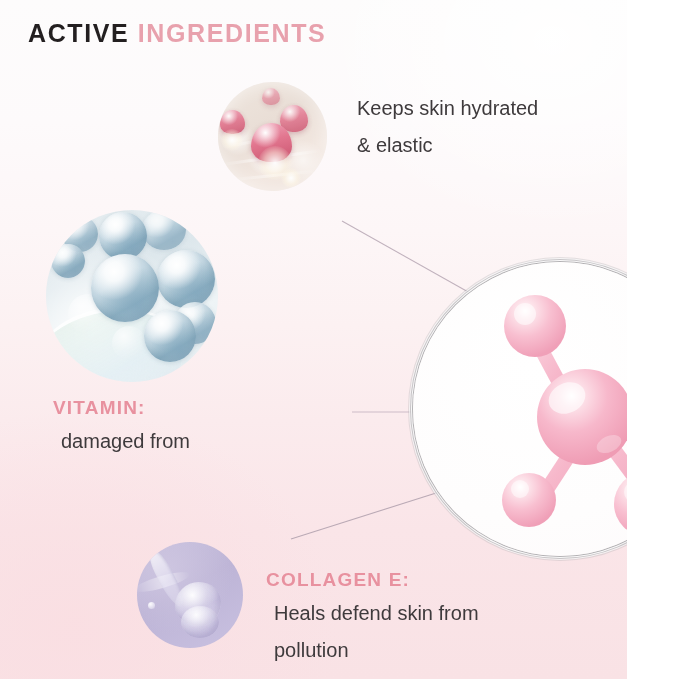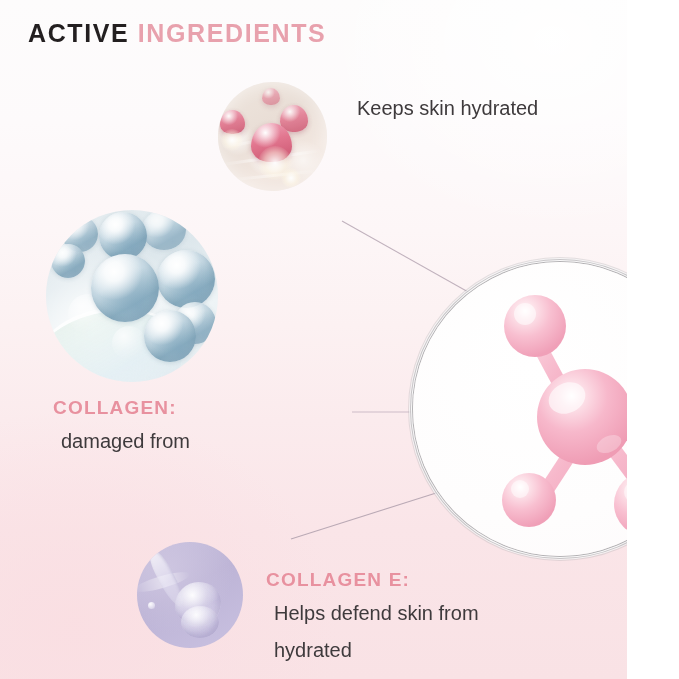--- a/index.html
+++ b/index.html
@@ -349,26 +349,27 @@
       <circle cx="222" cy="230" r="11" fill="#ffffff" opacity="0.5"></circle>
 
       <circle cx="172" cy="155" r="48" fill="url(#ballBig)"></circle>
       <ellipse cx="154" cy="136" rx="19" ry="15" fill="#ffffff" opacity="0.6" transform="rotate(-25 154 136)"></ellipse>
       <ellipse cx="196" cy="182" rx="13" ry="8" fill="#ffffff" opacity="0.28" transform="rotate(-25 196 182)"></ellipse>
     </g>
   </svg>
 
   <div class="block b-collagen">
     <p class="ing-desc">Keeps skin hydrated</p>
+    <p class="ing-desc">&amp; elastic</p>
   </div>
 
   <div class="block b-caffeine">
-    <p class="ing-name">COLLAGEN:</p>
+    <p class="ing-name">VITAMIN:</p>
     <p class="ing-desc">damaged from</p>
   </div>
 
   <div class="block b-vitamin">
     <p class="ing-name">COLLAGEN E:</p>
-    <p class="ing-desc">Helps defend skin from</p>
-    <p class="ing-desc">hydrated</p>
+    <p class="ing-desc">Heals defend skin from</p>
+    <p class="ing-desc">pollution</p>
   </div>
 
 </div>
 
 </body></html>

